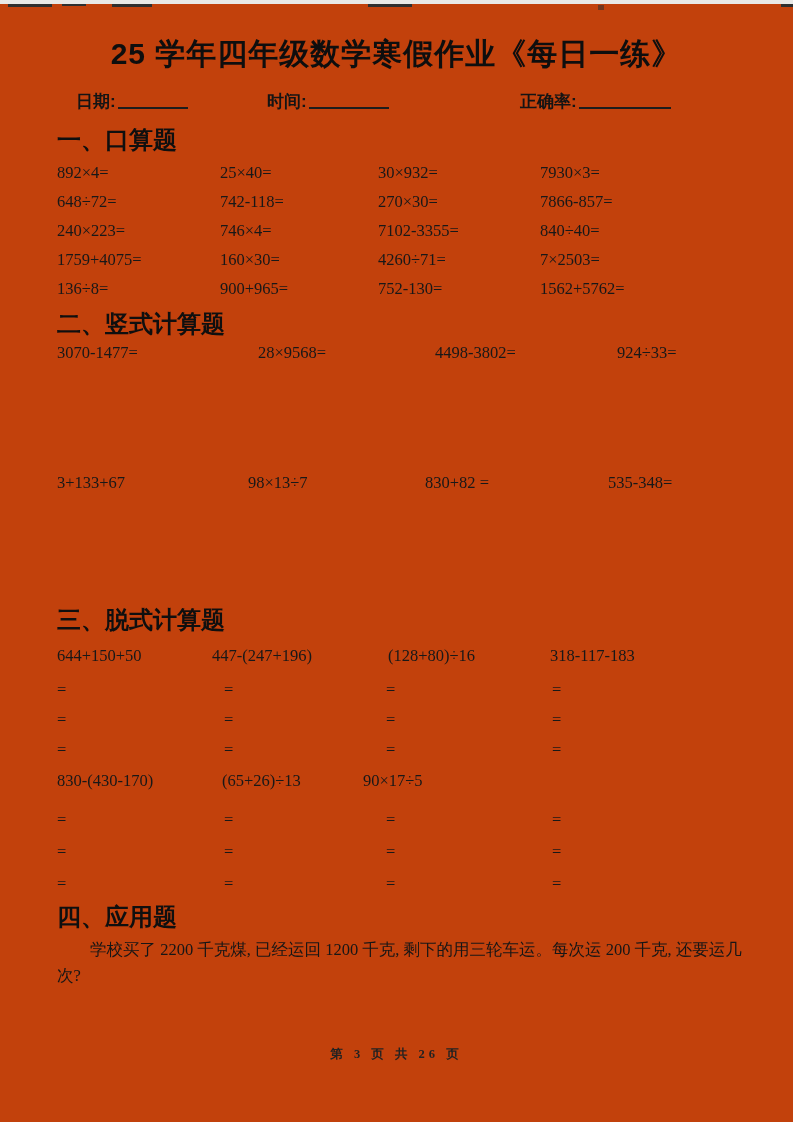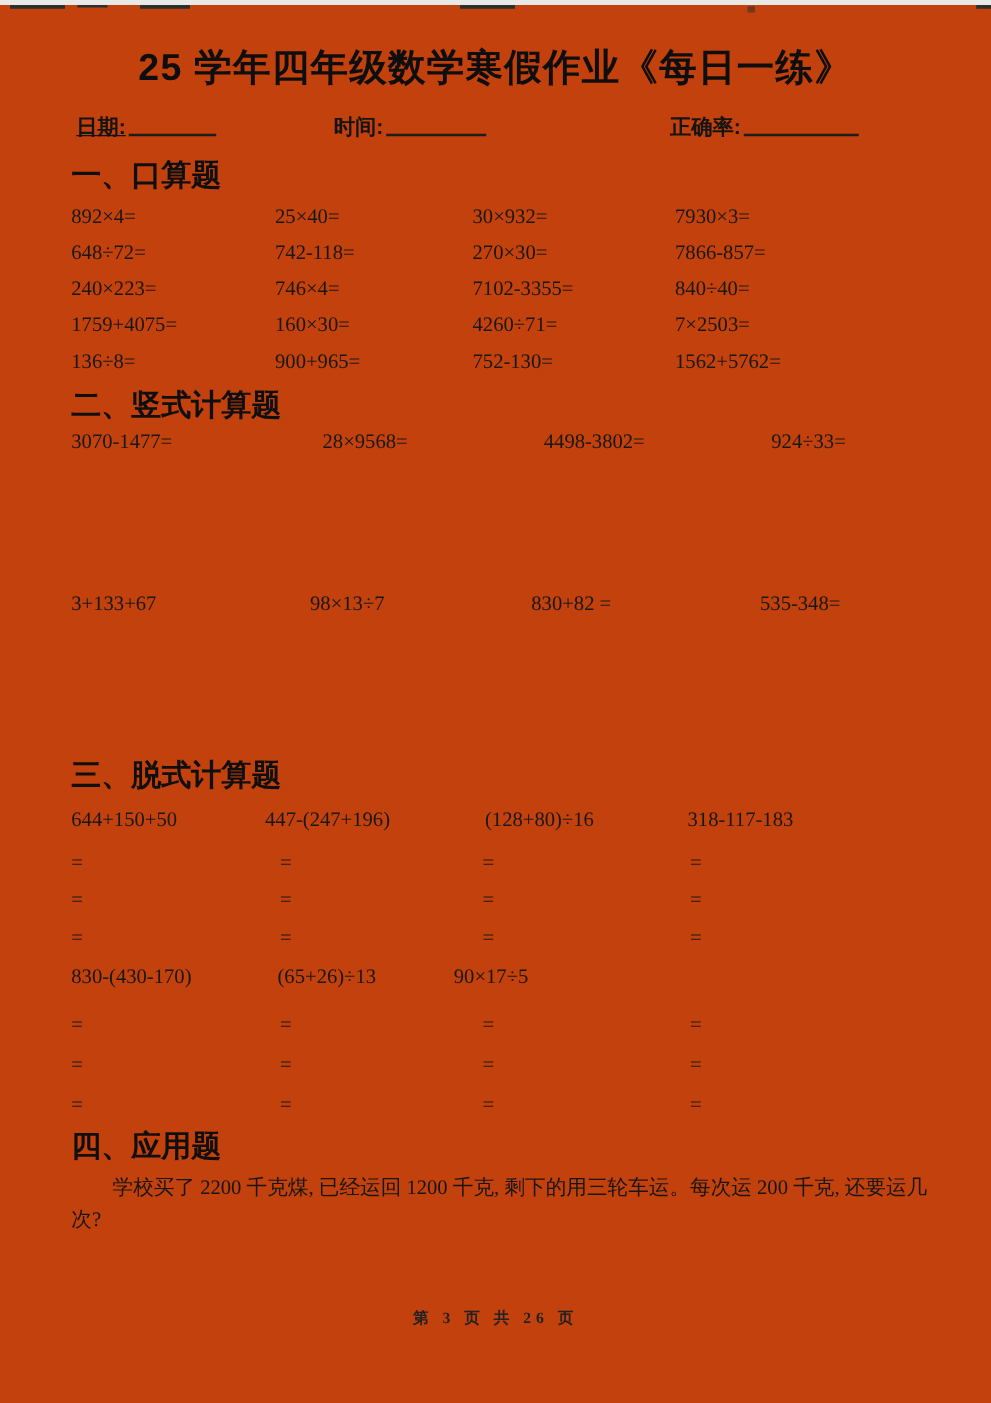--- a/index.html
+++ b/index.html
@@ -25,23 +25,23 @@
     font-family:"Liberation Sans","DejaVu Sans",sans-serif;
     font-weight:bold; font-size:30px; letter-spacing:1px; color:#0e0e0e;
   }
 
   .meta {
     position:absolute; top:86px; left:60px; right:30px; height:26px;
     font-family:"Liberation Sans","DejaVu Sans",sans-serif;
     font-weight:bold; font-size:17px; color:#141414;
   }
   .meta-item { position:absolute; top:0; white-space:nowrap; }
-  .mi-date { left:1px;text-decoration:underline; }
+  .mi-date { left:16px; }
   .mi-time { left:207px; }
-  .mi-acc  { left:476px;text-align:right; }
+  .mi-acc  { left:460px;text-align:right; }
   .blank {
     display:inline-block; height:13px;
     border-bottom:2px solid #1d1d1d; vertical-align:-2px; margin-left:2px;
   }
   .w70 { width:70px; } .w80 { width:80px; } .w92 { width:92px; }
 
   .sec-heading {
     position:absolute; left:57px; margin:0;
     font-family:"Liberation Sans","DejaVu Sans",sans-serif;
     font-weight:bold; font-size:24px; color:#0f0f0f; white-space:nowrap;

